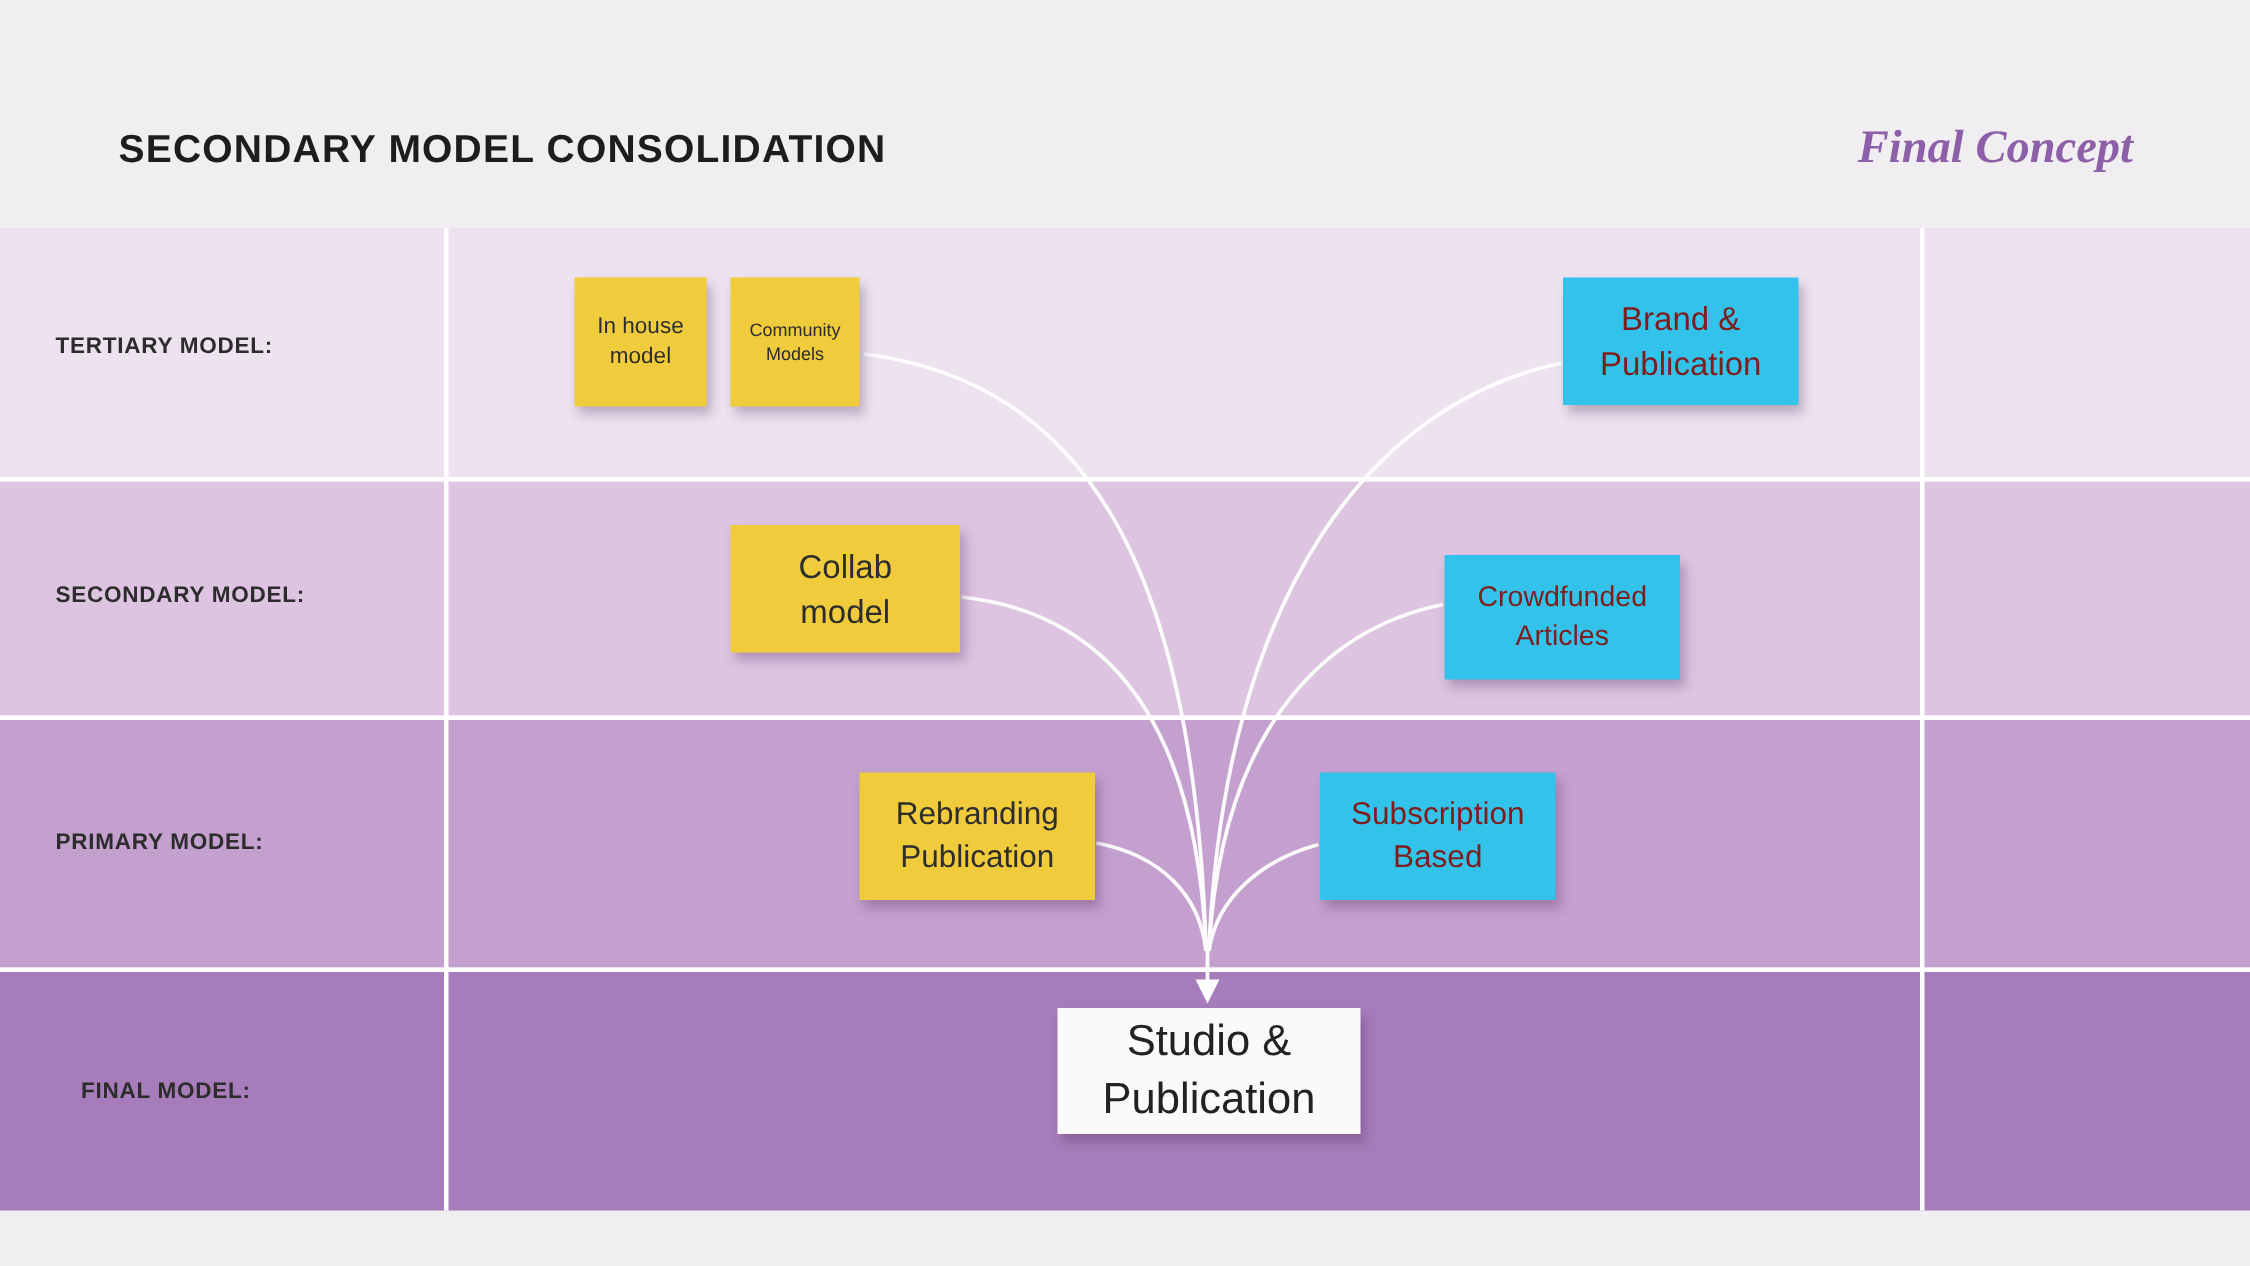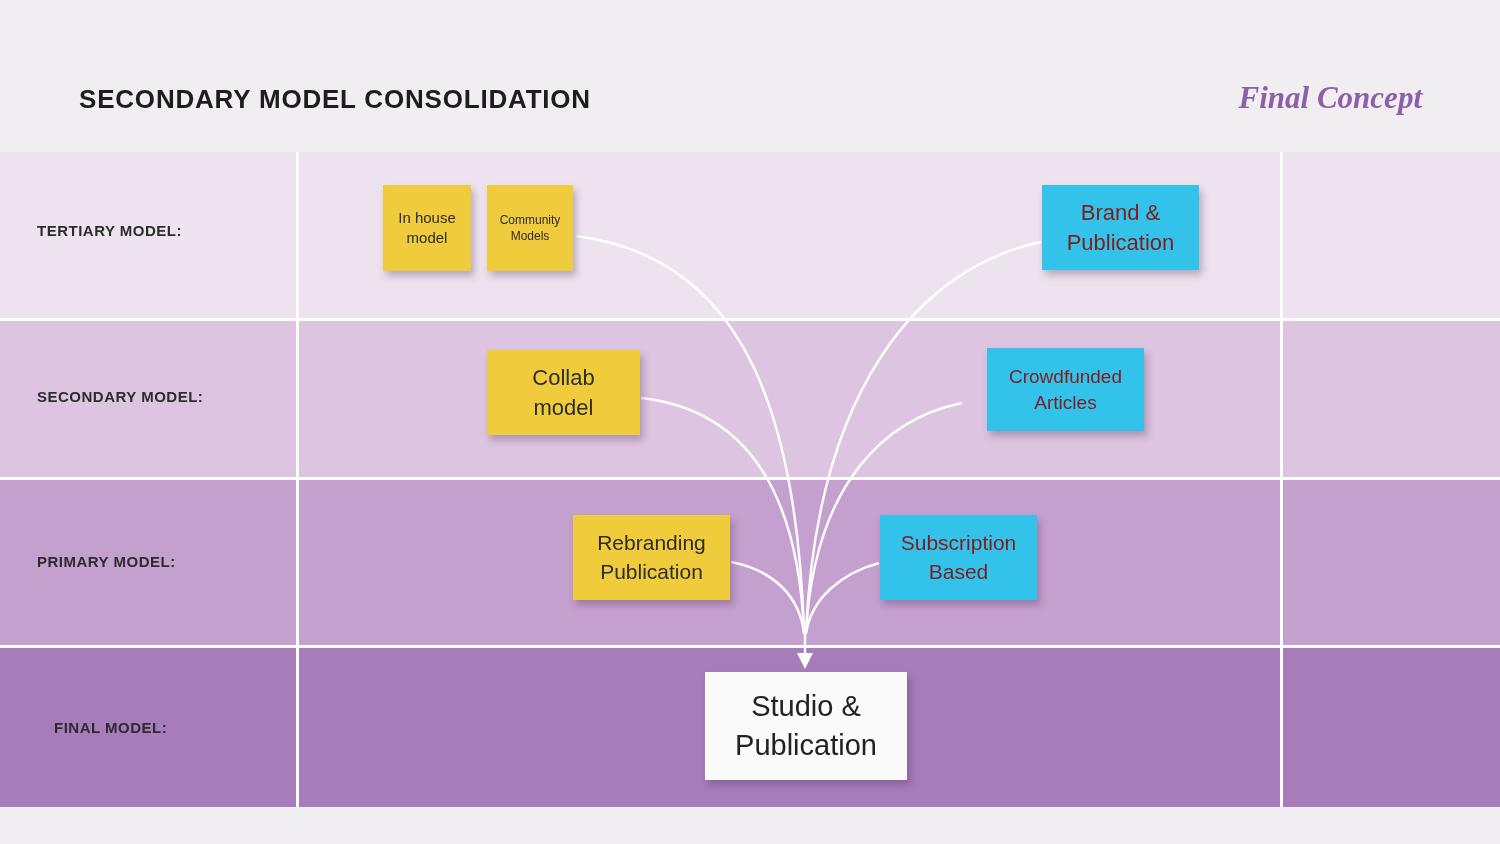--- a/index.html
+++ b/index.html
@@ -57,24 +57,24 @@
     z-index: 4;
   }
   .note-yellow { background: #f0cb3c; }
   .note-cyan   { background: #33c3ea; color: #7f1d1d; }
   .note-white  { background: #fbfafb; color: #222222; }
 
   .note-in-house      { left: 383px; top: 185px; width: 88px;  height: 86px;  font-size: 15px; }
   .note-community     { left: 487px; top: 185px; width: 86px;  height: 86px;  font-size: 12px; }
   .note-brand         { left: 1042px; top: 185px; width: 157px; height: 85px; font-size: 22px; }
   .note-collab        { left: 487px; top: 350px; width: 153px; height: 85px;  font-size: 22px; }
-  .note-crowdfunded   { left: 963px; top: 348px; width: 157px; height: 83px;  font-size: 19px; margin-left: 24px; }
+  .note-crowdfunded   { left: 963px; top: 370px; width: 157px; height: 83px;  font-size: 19px; }
   .note-rebranding    { left: 573px; top: 515px; width: 157px; height: 85px;  font-size: 21px; }
   .note-subscription  { left: 880px; top: 515px; width: 157px; height: 85px;  font-size: 21px; }
-  .note-studio        { left: 705px; top: 672px; width: 202px; height: 108px; font-size: 29px; }
+  .note-studio        { left: 705px; top: 672px; width: 202px; height: 84px; font-size: 29px; }
 
   
   .connectors {
     position: absolute; left: 0; top: 0; width: 1500px; height: 844px;
     pointer-events: none; z-index: 3;
   }
 </style>
 </head>
 <body>
 

